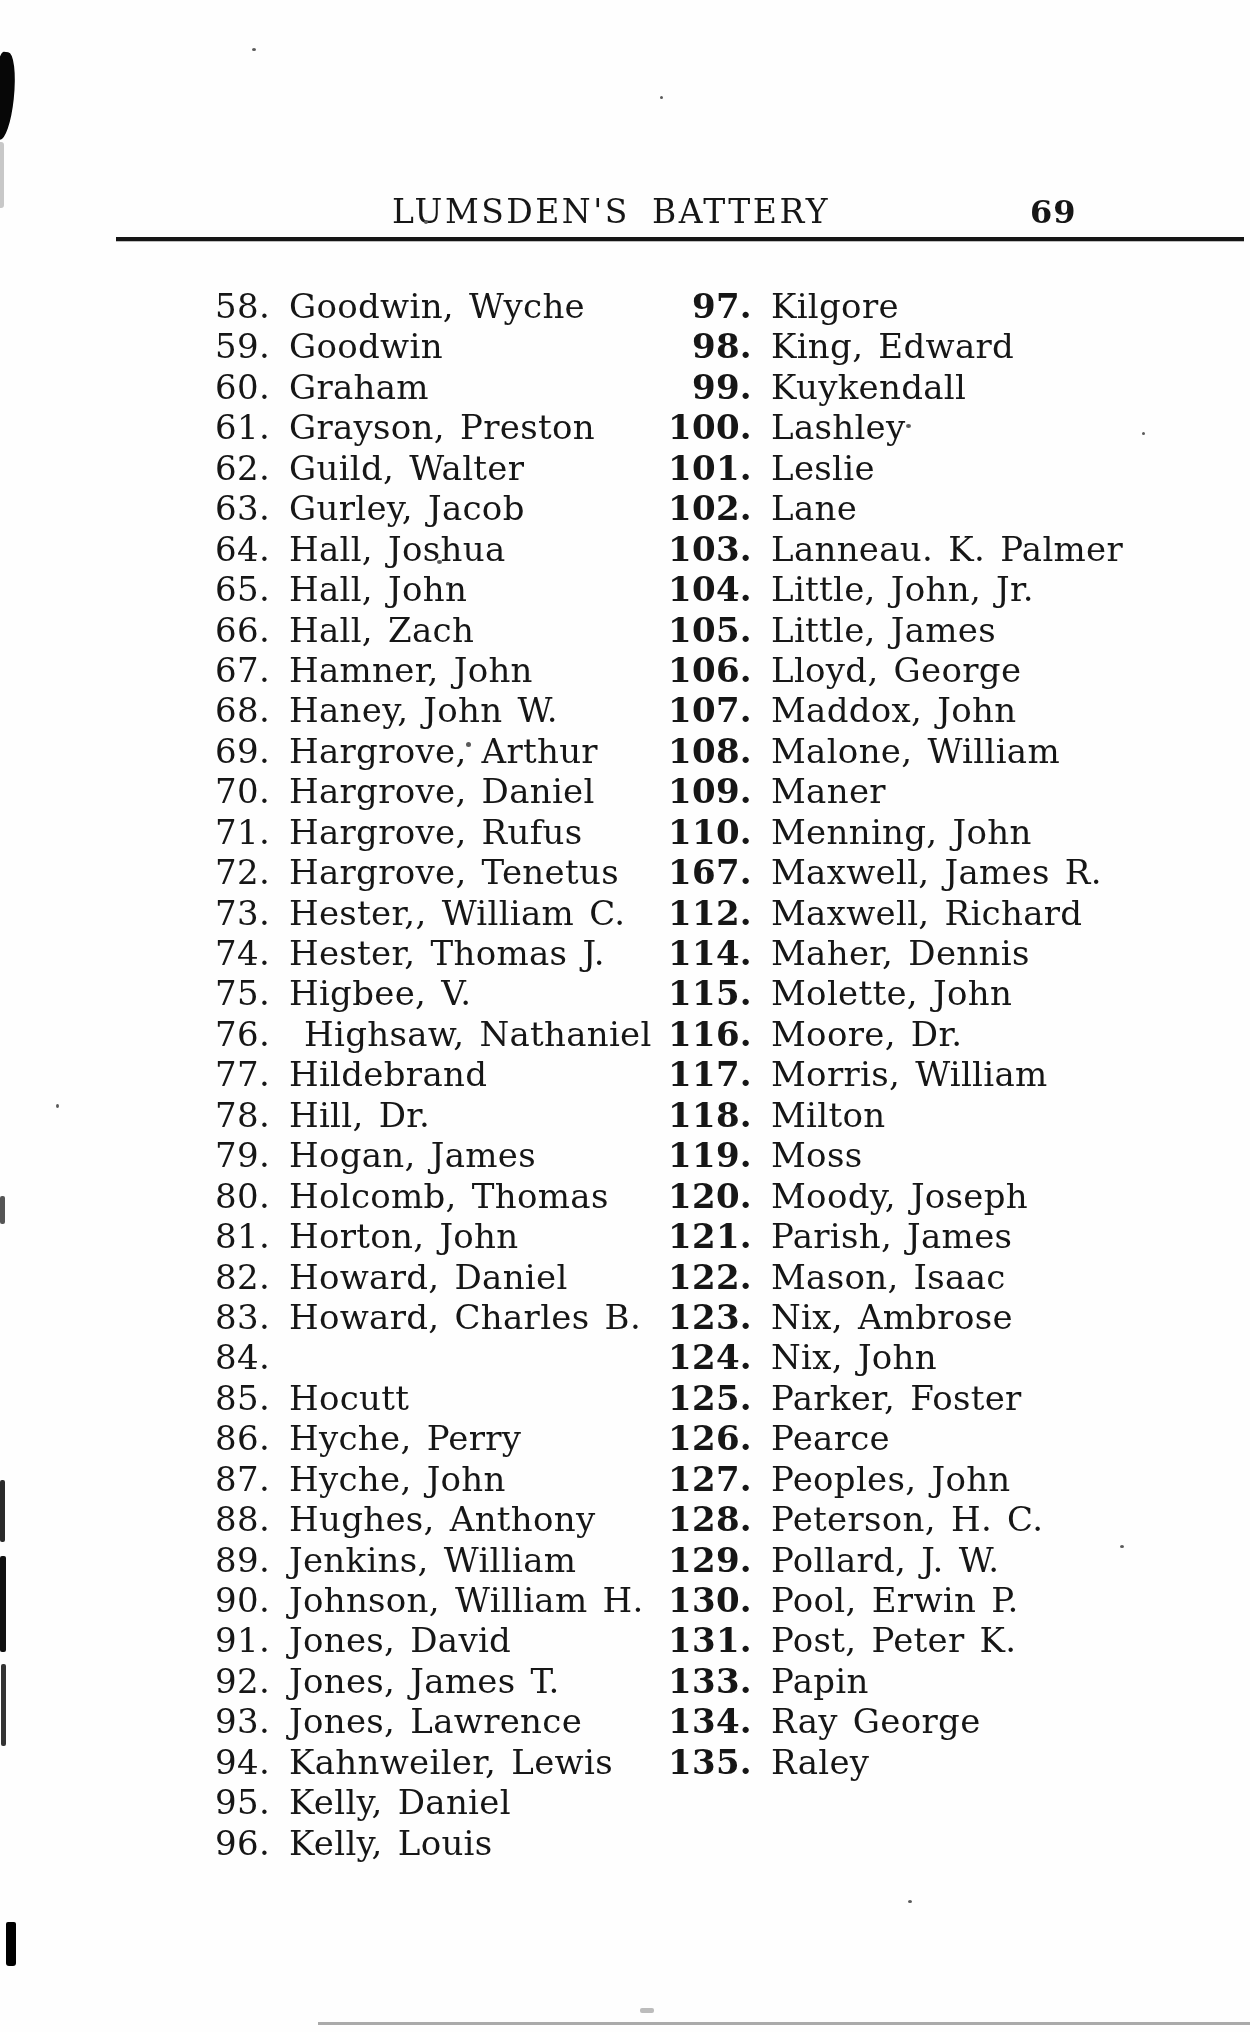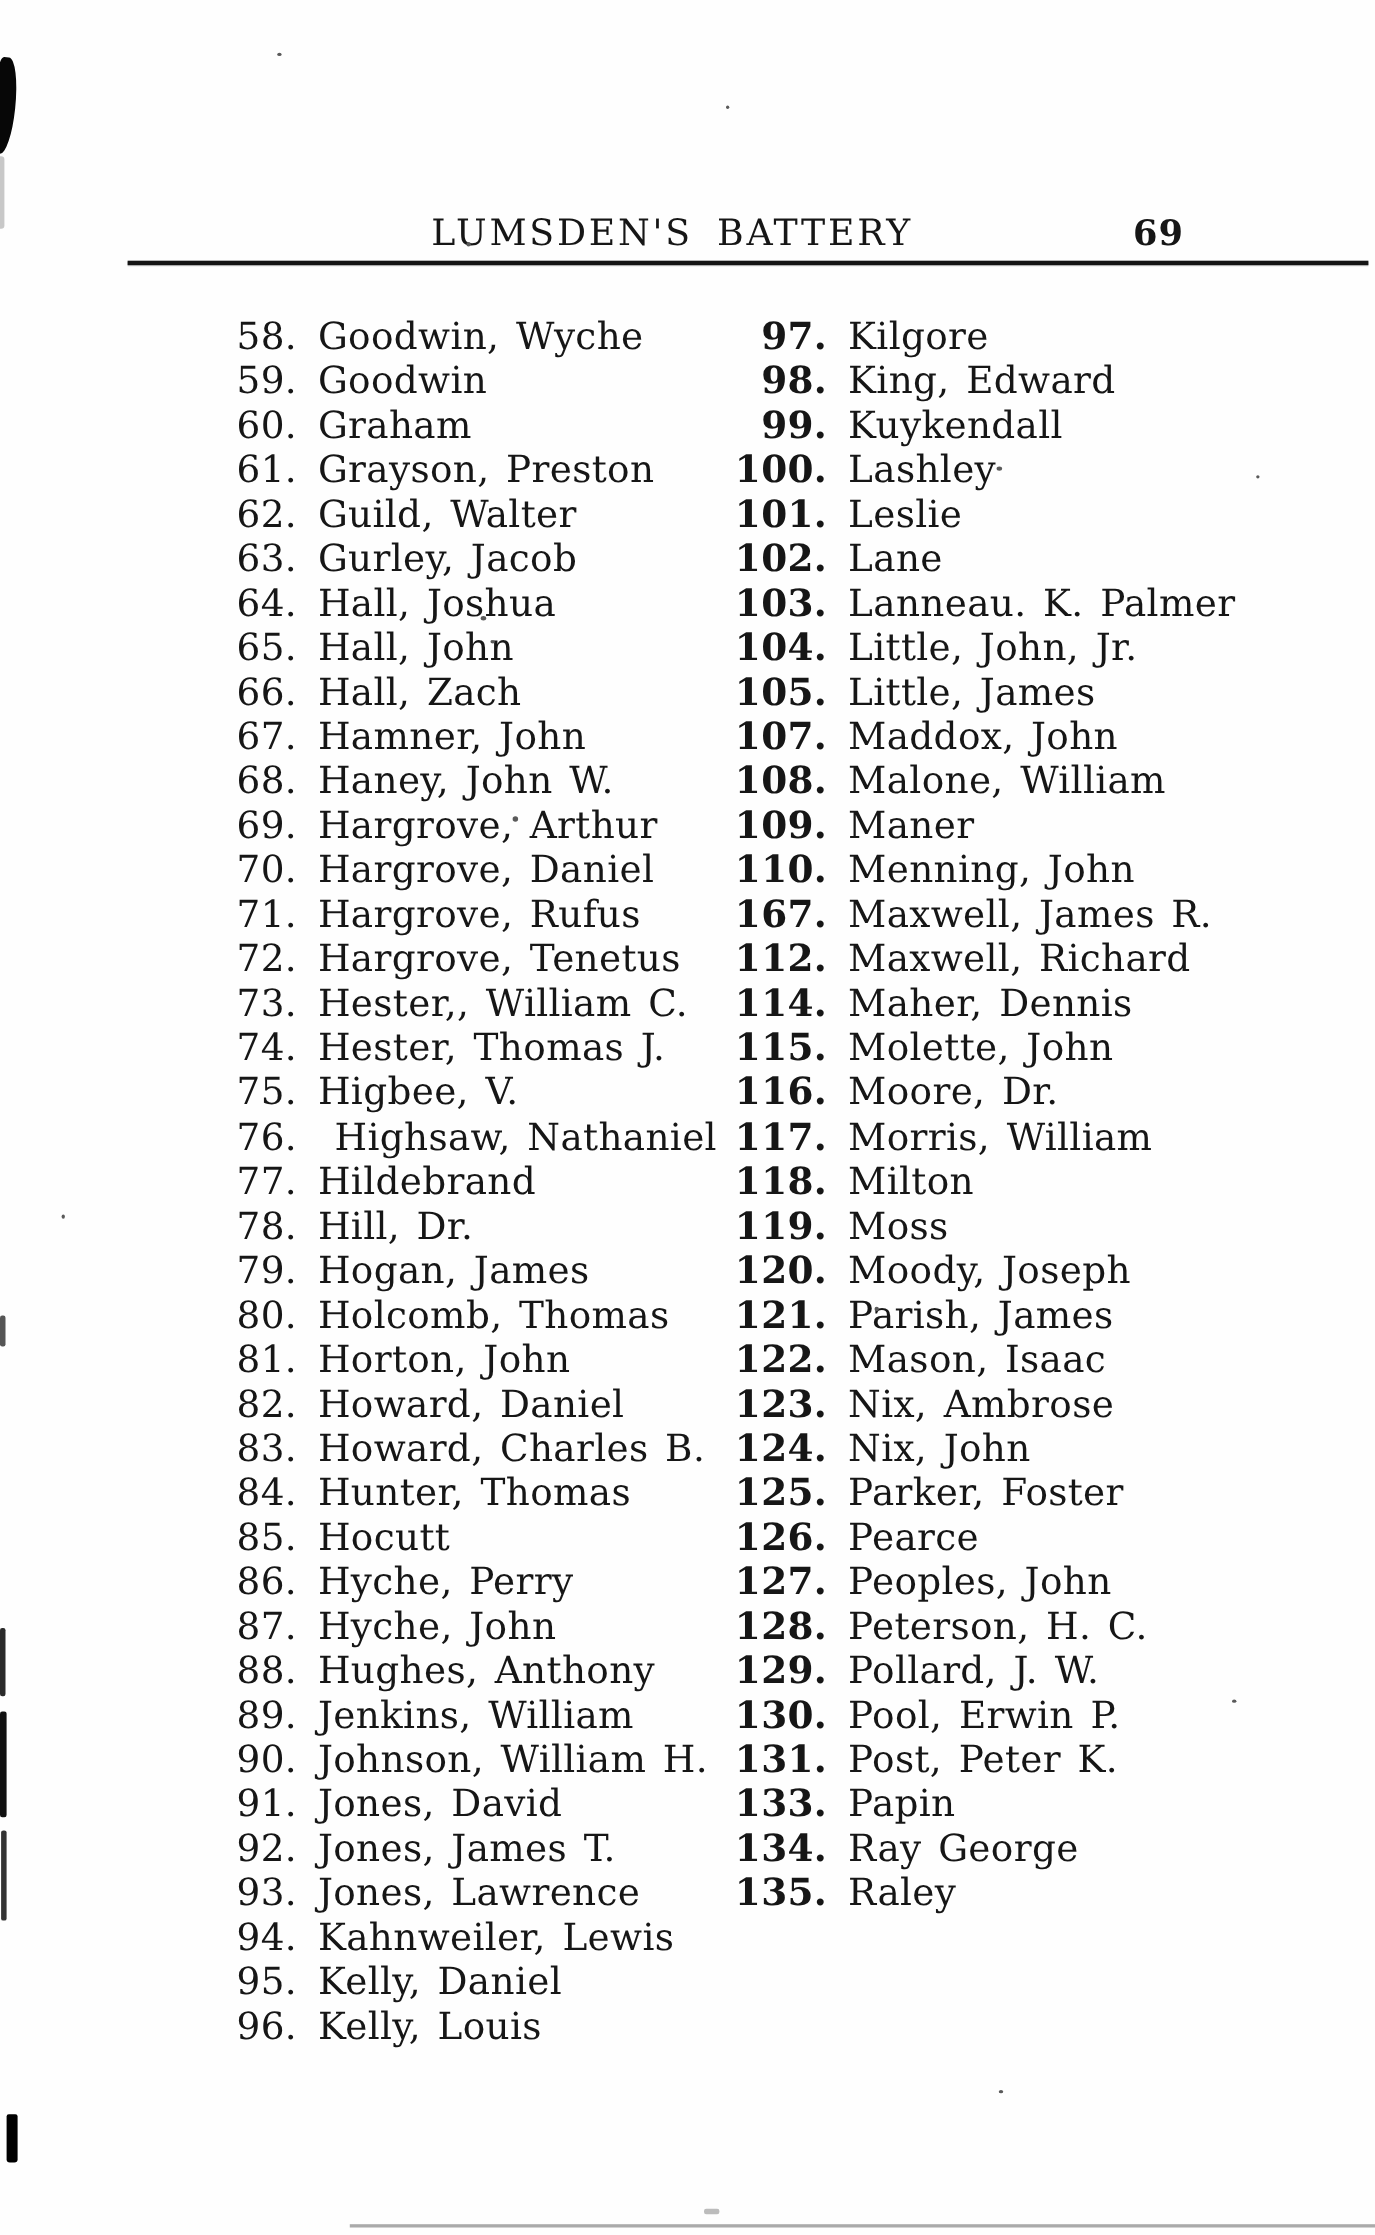--- a/index.html
+++ b/index.html
@@ -183,21 +183,20 @@
     <div class="roster-row">
       <span class="entry-num">82.</span>
       <span class="entry-name">Howard, Daniel</span>
     </div>
     <div class="roster-row">
       <span class="entry-num">83.</span>
       <span class="entry-name">Howard, Charles B.</span>
     </div>
     <div class="roster-row">
       <span class="entry-num">84.</span>
-      <span class="entry-name">Hunter, Thomas</span>
     </div>
     <div class="roster-row">
       <span class="entry-num">85.</span>
       <span class="entry-name">Hocutt</span>
     </div>
     <div class="roster-row">
       <span class="entry-num">86.</span>
       <span class="entry-name">Hyche, Perry</span>
     </div>
     <div class="roster-row">
@@ -271,20 +270,24 @@
       <span class="entry-num">103.</span>
       <span class="entry-name">Lanneau. K. Palmer</span>
     </div>
     <div class="roster-row">
       <span class="entry-num">104.</span>
       <span class="entry-name">Little, John, Jr.</span>
     </div>
     <div class="roster-row">
       <span class="entry-num">105.</span>
       <span class="entry-name">Little, James</span>
+    </div>
+    <div class="roster-row">
+      <span class="entry-num">106.</span>
+      <span class="entry-name">Lloyd, George</span>
     </div>
     <div class="roster-row">
       <span class="entry-num">107.</span>
       <span class="entry-name">Maddox, John</span>
     </div>
     <div class="roster-row">
       <span class="entry-num">108.</span>
       <span class="entry-name">Malone, William</span>
     </div>
     <div class="roster-row">

